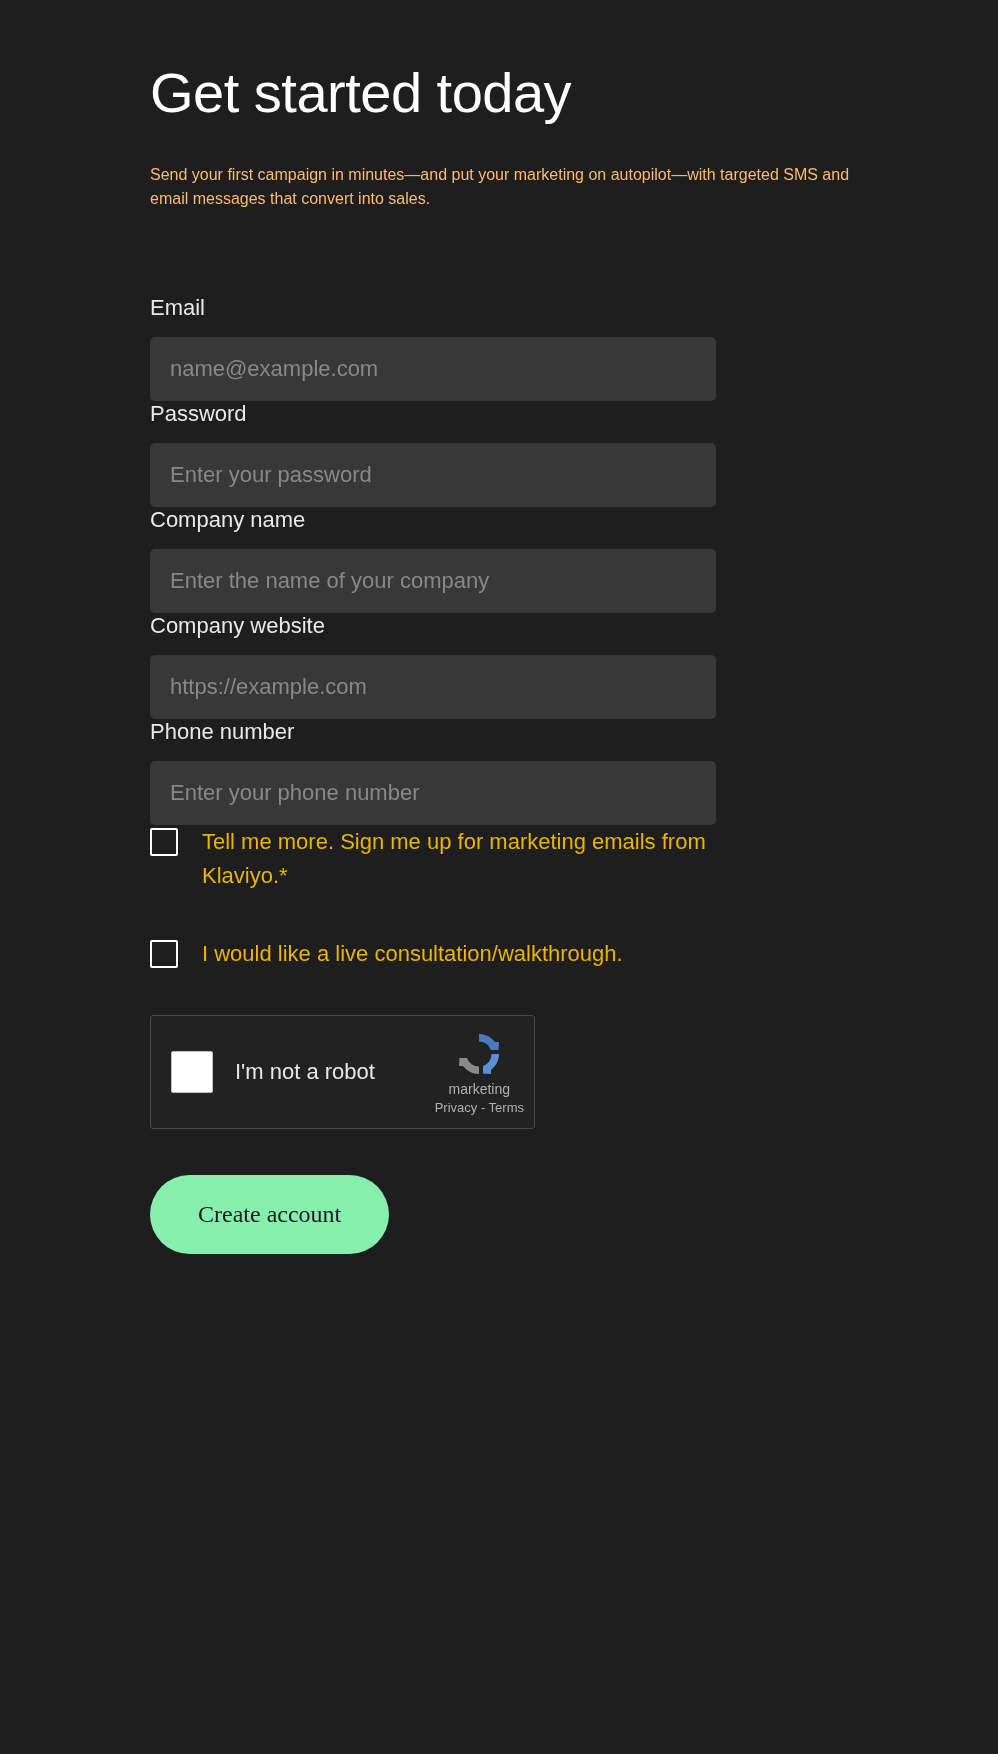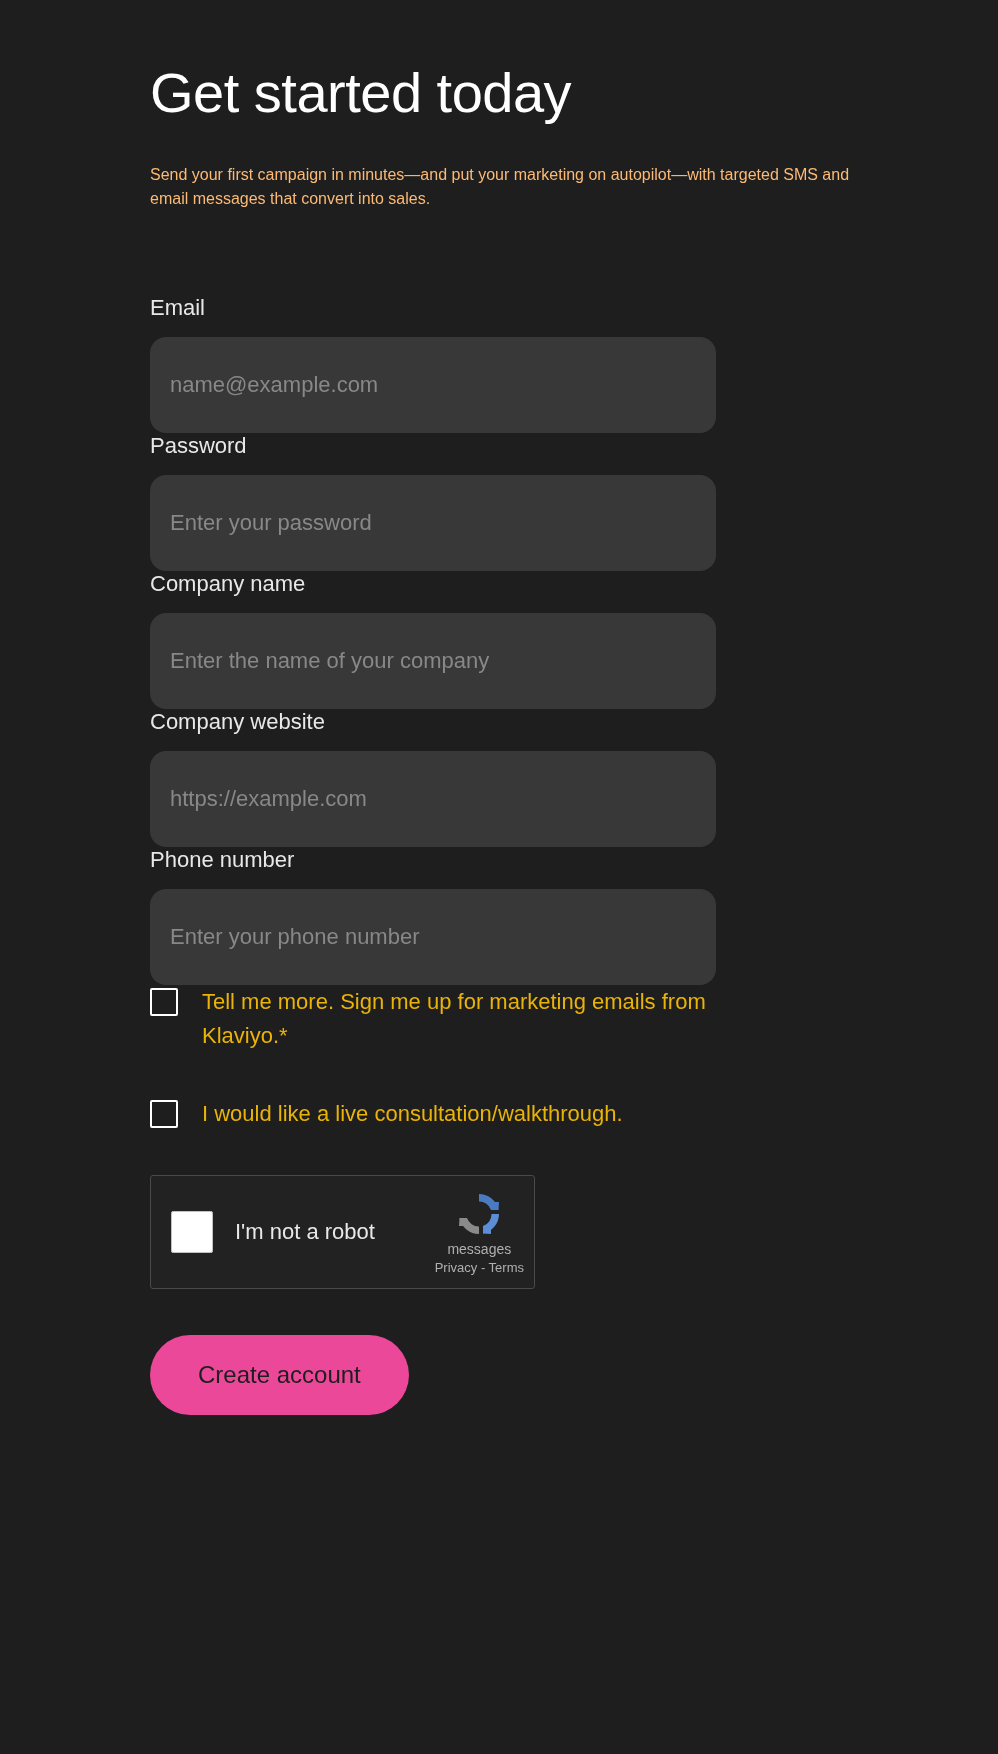--- a/index.html
+++ b/index.html
@@ -37,24 +37,24 @@
     }
     .field-label {
       font-size: 22px;
       color: #e8e8e8;
       margin-bottom: 16px;
       display: block;
       font-weight: 400;
     }
     .text-input {
       width: 566px;
-      height: 96px;
+      height: 64px;
       background-color: #383838;
       border: none;
-      border-radius: 16px;
+      border-radius: 5px;
       padding: 0 20px;
       font-size: 22px;
       color: #5eead4;
       font-family: inherit;
     }
     .text-input::placeholder {
       color: #888888;
     }
     .checkbox-group {
       display: flex;
@@ -130,29 +130,29 @@
       color: #b0b0b0;
       text-align: center;
       margin-top: 4px;
     }
     .recaptcha-link {
       color: #b0b0b0;
       text-decoration: none;
       cursor: pointer;
     }
     .submit-button {
-      background-color: #ec4899;
+      background-color: #86efac;
       color: #1e1e1e;
       border: none;
       border-radius: 70px;
       padding: 26px 48px;
       font-size: 24px;
       font-weight: 500;
       cursor: pointer;
-      font-family: Liberation Sans, sans-serif;
+      font-family: Liberation Serif, serif;
     }
   </style>
 </head>
 <body>
 
 <div class="container">
   <h1 class="heading">Get started today</h1>
   <p class="subheading">Send your first campaign in minutes—and put your marketing on autopilot—with targeted SMS and email messages that convert into sales.</p>
 
   <div class="field-group">
@@ -197,21 +197,21 @@
       <div class="recaptcha-logo">
         <svg viewBox="0 0 48 48" width="48" height="48">
           <path d="M 24 4 A 20 20 0 0 1 43.5 20 L 36 20 A 12.5 12.5 0 0 0 24 11.5 Z" fill="#4a7ac0"></path>
           <path d="M 43.5 20 L 36 20 L 36 12 L 44 12 Z" fill="#4a7ac0"></path>
           <path d="M 24 44 A 20 20 0 0 1 4.5 28 L 12 28 A 12.5 12.5 0 0 0 24 36.5 Z" fill="#8a8a8a"></path>
           <path d="M 4.5 28 L 12 28 L 12 36 L 4 36 Z" fill="#8a8a8a"></path>
           <path d="M 44 24 A 20 20 0 0 1 28 43.5 L 28 36 A 12.5 12.5 0 0 0 36.5 24 Z" fill="#5c8ed6"></path>
           <path d="M 28 43.5 L 28 36 L 36 36 L 36 44 Z" fill="#5c8ed6"></path>
         </svg>
       </div>
-      <div class="recaptcha-brand">messages</div>
+      <div class="recaptcha-brand">marketing</div>
       <div class="recaptcha-links">
         <a class="recaptcha-link">Privacy</a>
         <span> - </span>
         <a class="recaptcha-link">Terms</a>
       </div>
     </div>
   </div>
 
   <button class="submit-button">Create account</button>
 </div>

